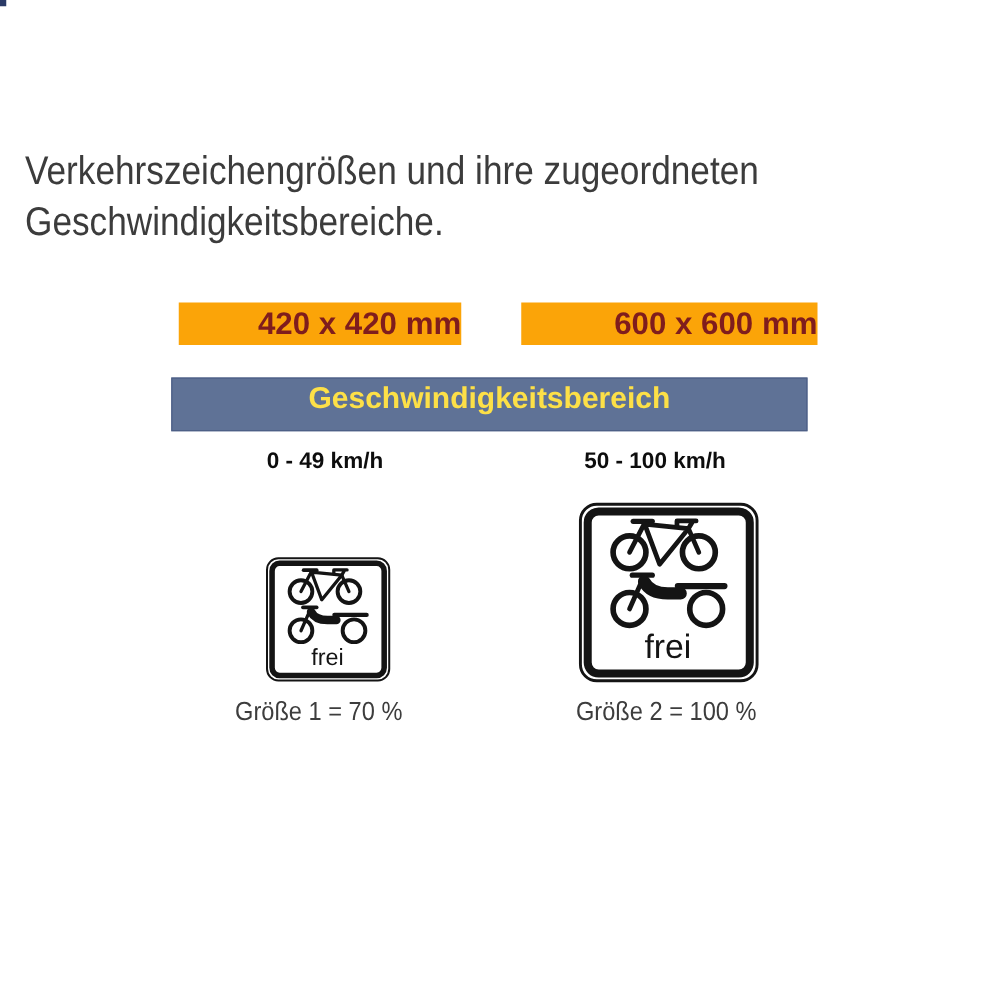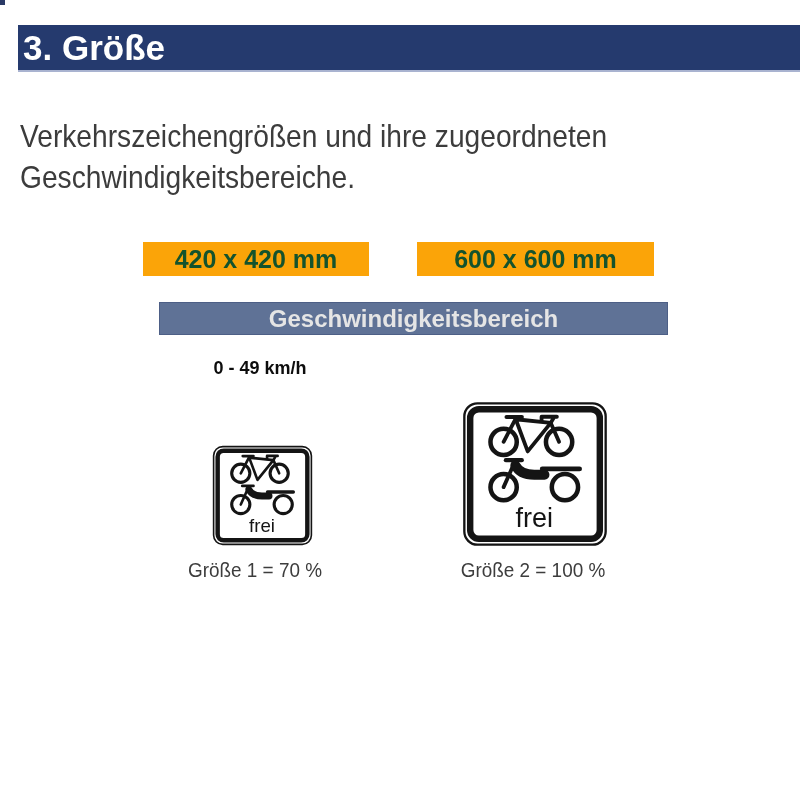--- a/index.html
+++ b/index.html
@@ -39,34 +39,34 @@
     color: #3c3c3c;
     font-size: 32px;
     line-height: 41px;
     white-space: pre-line;
     transform: scaleX(0.88);
     transform-origin: 0 0;
   }
 
   .size-badge {
     background: #fba408;
-    color: #14532d;
+    color: #7f1d1d;
     font-weight: bold;
     font-size: 25px;
-    text-align: center;
+    text-align: right;
   }
   .size-badge.left  { left: 143px; top: 242px; width: 226px; height: 34px; line-height: 34px; }
   .size-badge.right { left: 417px; top: 242px; width: 237px; height: 34px; line-height: 34px; }
 
   .speed-band {
-    left: 159px; top: 302px; width: 509px; height: 33px;
+    left: 137px; top: 302px; width: 509px; height: 43px;
     background: #5f7296;
     border: 1px solid #4d5f86;
     box-sizing: border-box;
-    color: #e5e5e5;
+    color: #fde047;
     font-weight: bold;
     font-size: 24px;
     text-align: center;
     line-height: 31px;
   }
 
   .speed-range {
     top: 353px; width: 240px; height: 30px;
     color: #0d0d0d;
     font-weight: bold;
@@ -100,33 +100,31 @@
   .caption.left  { left: 155px; }
   .caption.right { left: 433px; }
 </style>
 </head>
 <body>
 
 <div class="page">
 
   <div class="abs edge-mark"></div>
 
-  <div class="abs section-header">
-    <span class="title">3. Größe</span>
-  </div>
 
   <p class="abs intro">Verkehrszeichengrößen und ihre zugeordneten
 Geschwindigkeitsbereiche.</p>
 
   <div class="abs size-badge left">420 x 420 mm</div>
   <div class="abs size-badge right">600 x 600 mm</div>
 
   <div class="abs speed-band">Geschwindigkeitsbereich</div>
 
   <div class="abs speed-range left">0 - 49 km/h</div>
+  <div class="abs speed-range right">50 - 100 km/h</div>
 
   <div class="abs sign small">
     <svg viewBox="0 0 100 100" xmlns="http://www.w3.org/2000/svg">
       <rect x="1.6" y="1.6" width="96.8" height="96.8" rx="9" fill="#ffffff" stroke="#141414" stroke-width="1.6"></rect>
       <rect x="5.6" y="5.6" width="88.8" height="88.8" rx="6" fill="#ffffff" stroke="#141414" stroke-width="4.4"></rect>
       <g fill="none" stroke="#141414" stroke-linecap="round" stroke-linejoin="round">
         <circle cx="28.5" cy="28" r="9" stroke-width="3.1"></circle>
         <circle cx="66.5" cy="28" r="9" stroke-width="3.1"></circle>
         <path stroke-width="2.6" d="M28.5,28 L36.8,12"></path>
         <path stroke-width="2.8" d="M30.5,11 L41,11"></path>

